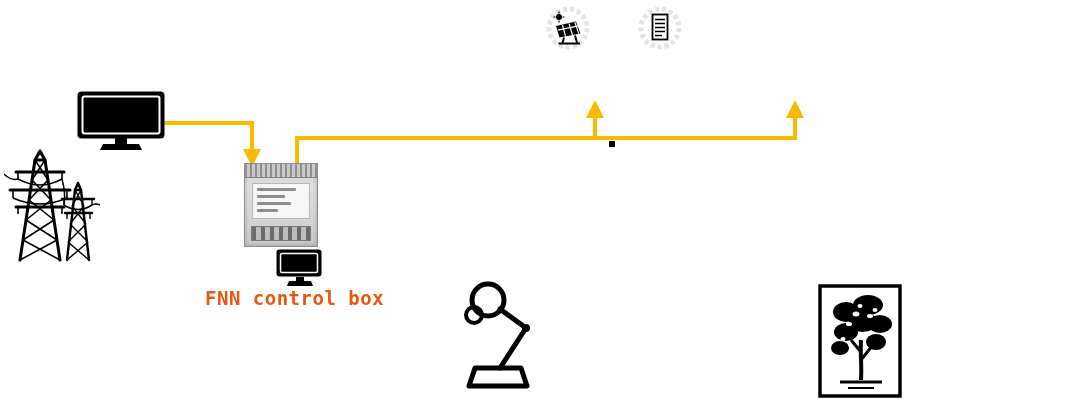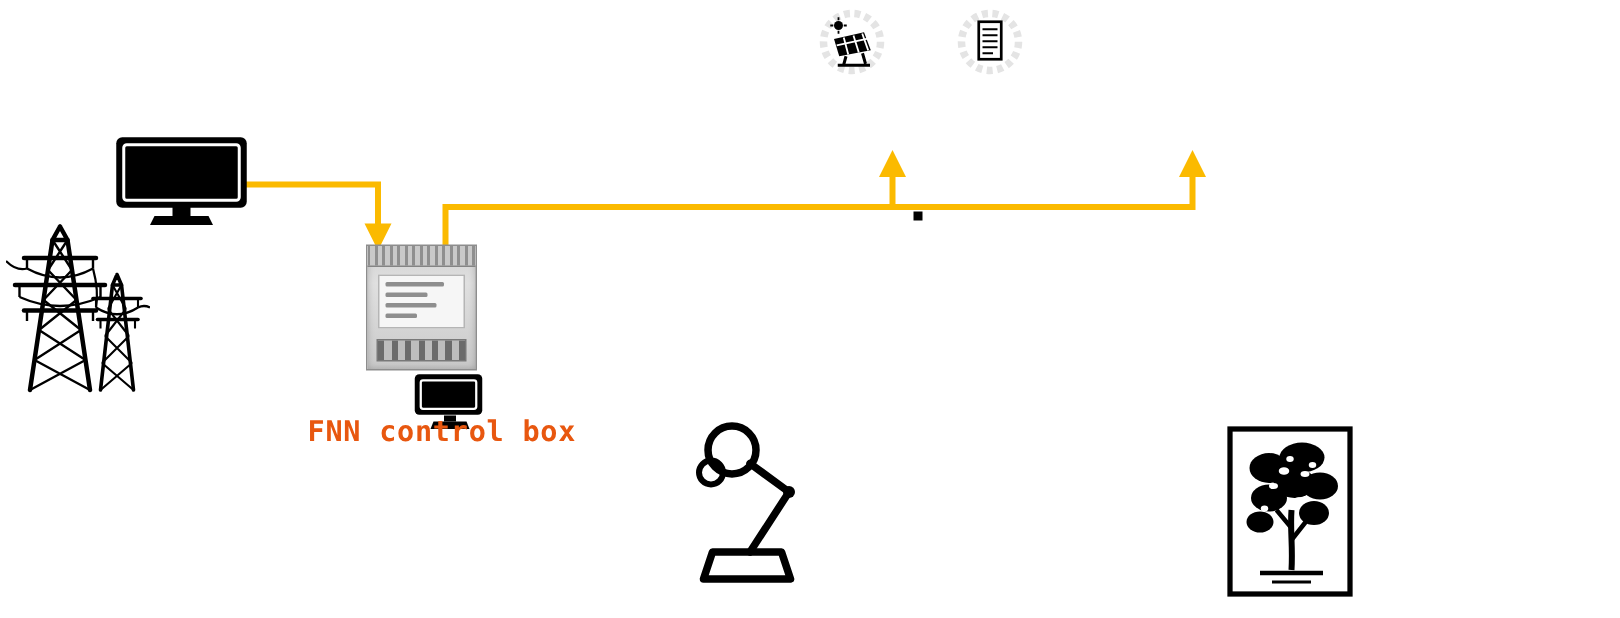--- a/index.html
+++ b/index.html
@@ -40,21 +40,21 @@
     margin:5px 7px 0;height:36px;box-sizing:border-box;
     background:var(--device-panel);border:1px solid #b5b5b5;padding:4px 4px 0;
   }
   .device-line{height:3px;background:#8e8e8e;border-radius:1px;margin-bottom:4px;}
   .device-terminals{
     position:absolute;left:6px;right:6px;bottom:5px;height:13px;
     border:1px solid #787878;
     background:repeating-linear-gradient(90deg,#6b6b6b 0 4px,#bdbdbd 4px 9px);
   }
   .box-label{
-    position:absolute;left:205px;top:277px;
+    position:absolute;left:205px;top:287px;
     font-family:"DejaVu Sans Mono","Liberation Mono",monospace;
     font-size:19px;font-weight:600;letter-spacing:.5px;
     color:var(--label);white-space:nowrap;
   }
 </style>
 </head>
 <body>
 
 <div class="canvas">
 

